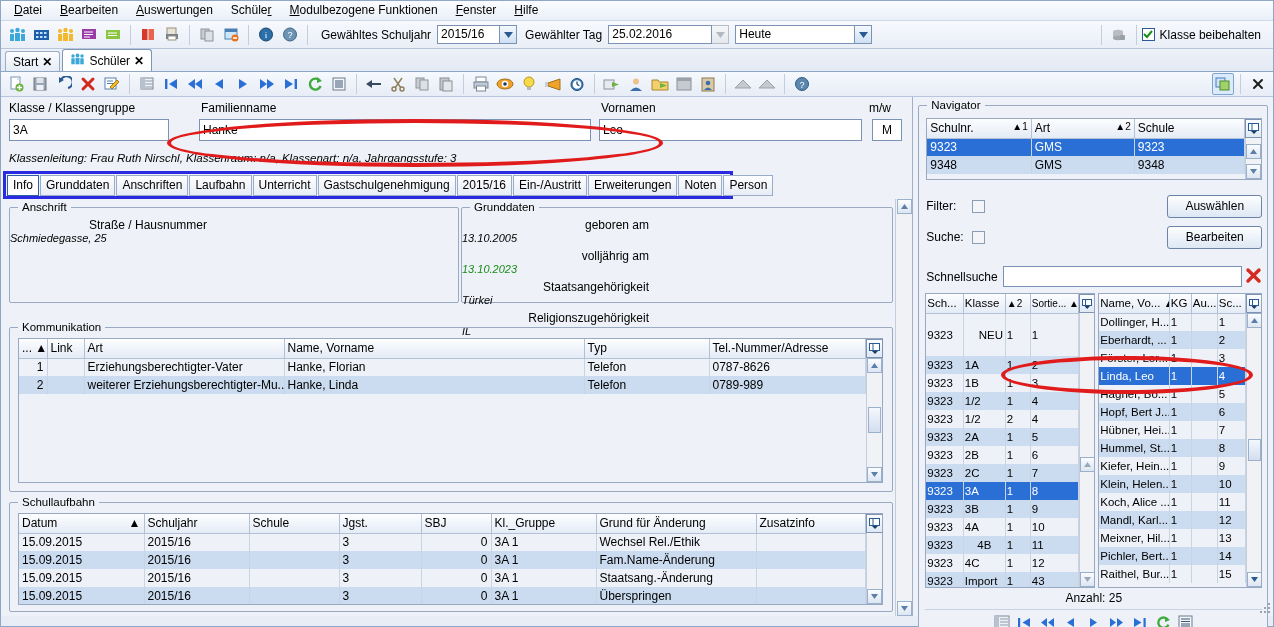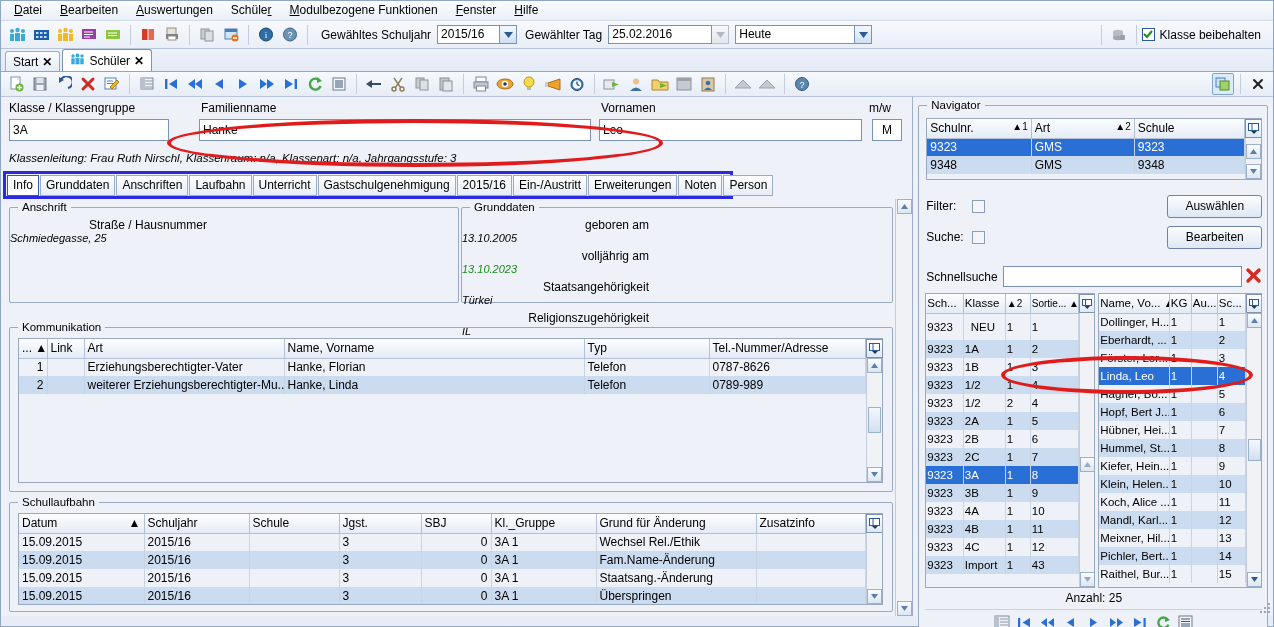--- a/index.html
+++ b/index.html
@@ -1085,21 +1085,21 @@
                   <tr>
                 <th style="padding:2px 1px">Sch...</th>
                 <th style="padding:2px 1px">Klasse</th>
                 <th style="padding:2px 1px; font-size:10px">▲2</th>
                 <th style="padding:2px 1px; font-size:10px">Sortie...  ▲1</th>
               </tr>
                 </thead>
               <tbody>
                   <tr class="norm">
                     <td style="padding: 1px;">9323</td>
-                    <td style="padding: 7px;">NEU</td>
+                    <td style="padding: 15px;">NEU</td>
                     <td style="padding: 1px;">1</td>
                     <td style="padding: 1px;">1</td>
                   </tr>
                   <tr class="alt">
                     <td style="padding: 1px;">9323</td>
                     <td style="padding: 1px;">1A</td>
                     <td style="padding: 1px;">1</td>
                     <td style="padding: 1px;">2</td>
                   </tr>
                   <tr class="norm">
@@ -1151,21 +1151,21 @@
                     <td style="padding: 1px;">9</td>
                   </tr>
                   <tr class="norm">
                     <td style="padding: 1px;">9323</td>
                     <td style="padding: 1px;">4A</td>
                     <td style="padding: 1px;">1</td>
                     <td style="padding: 1px;">10</td>
                   </tr>
                   <tr class="alt">
                     <td style="padding: 1px;">9323</td>
-                    <td style="padding: 1px;">4B</td>
+                    <td style="padding: 1px; text-align: center;">4B</td>
                     <td style="padding: 1px;">1</td>
                     <td style="padding: 1px;">11</td>
                   </tr>
                   <tr class="norm">
                     <td style="padding: 1px;">9323</td>
                     <td style="padding: 1px; margin-left: 33px;">4C</td>
                     <td style="padding: 1px;">1</td>
                     <td style="padding: 1px;">12</td>
                   </tr>
                   <tr class="alt">

